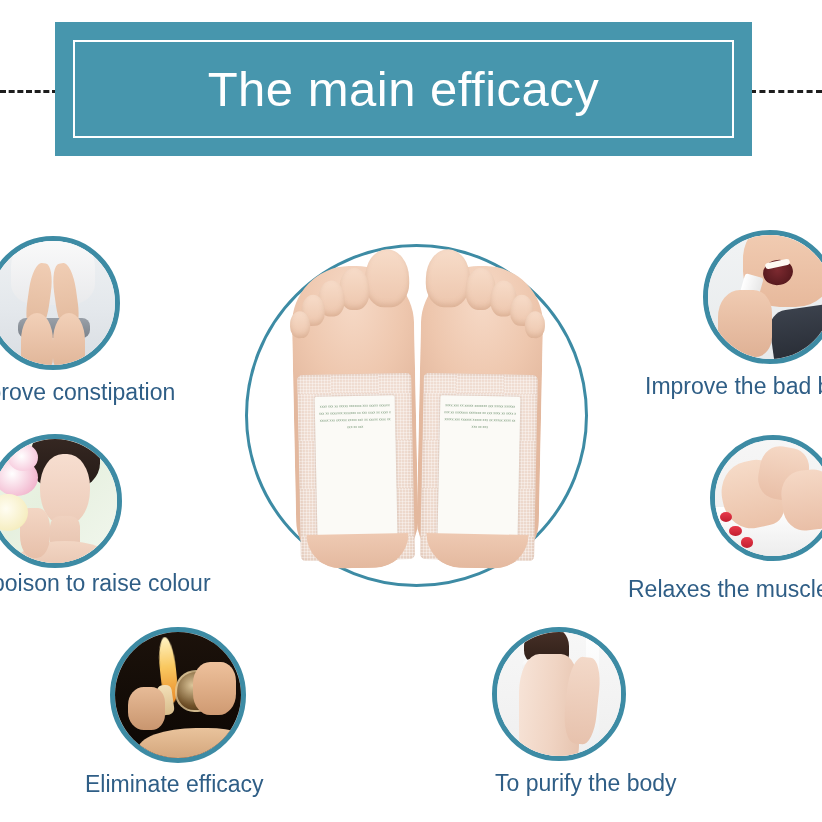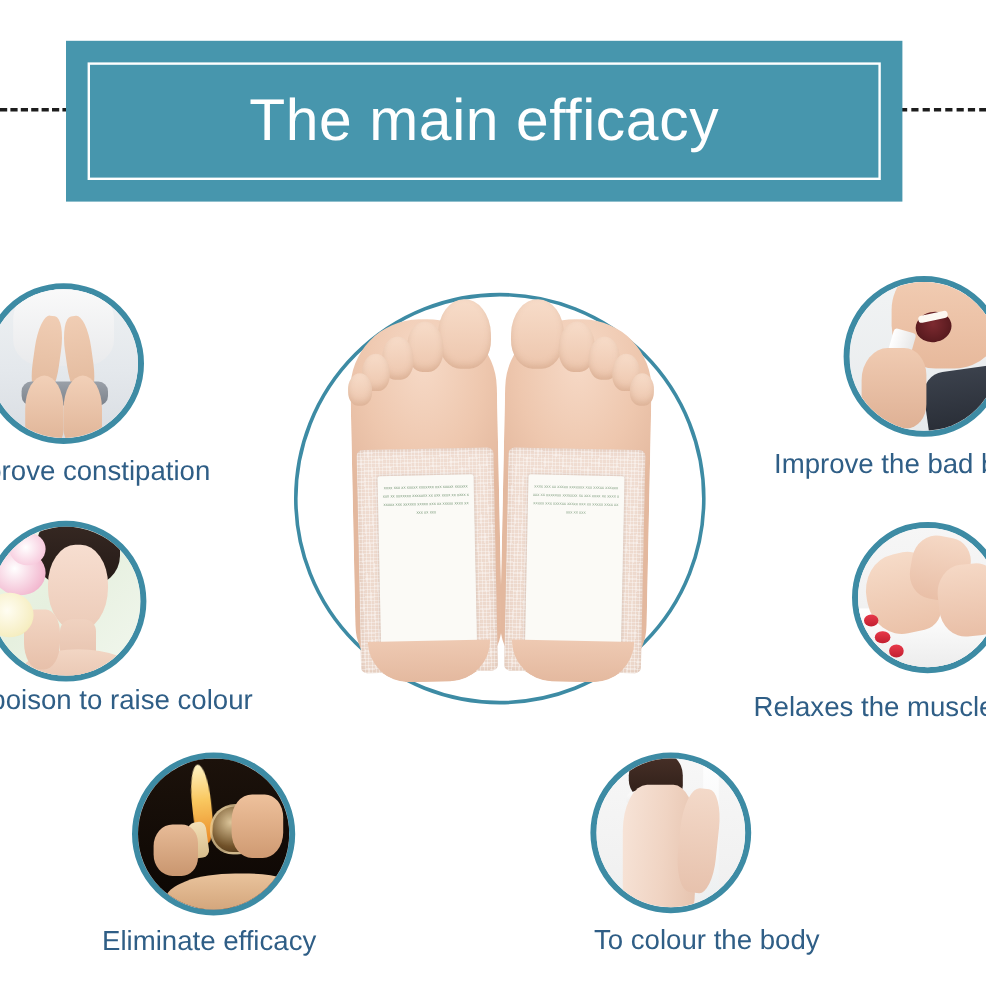--- a/index.html
+++ b/index.html
@@ -29,21 +29,20 @@
   .dash-left  { left: 0;   width: 58px; }
   .dash-right { left: 750px; width: 72px; }
 
   .banner {
     position: absolute;
     left: 55px;
     top: 22px;
     width: 697px;
     height: 134px;
     background: #4796ad;
-    margin-top: 12px;
   }
   .banner-inner {
     position: absolute;
     left: 18px;
     top: 18px;
     right: 18px;
     bottom: 18px;
     border: 2px solid #ffffff;
     box-sizing: border-box;
   }
@@ -484,16 +483,16 @@
   <div class="feature">
     <div class="circle" style="left:492px; top:627px; width:134px; height:134px;">
       <div class="ph-bg ph-back">
         <div class="stream"></div>
         <div class="hairb"></div>
         <div class="collar"></div>
         <div class="backb"></div>
         <div class="armb"></div>
       </div>
     </div>
-    <div class="caption" style="left:495px; top:770px;">To colour the body</div>
+    <div class="caption" style="left:495px; top:770px;">To purify the body</div>
   </div>
 
 </div>
 
 </body></html>

